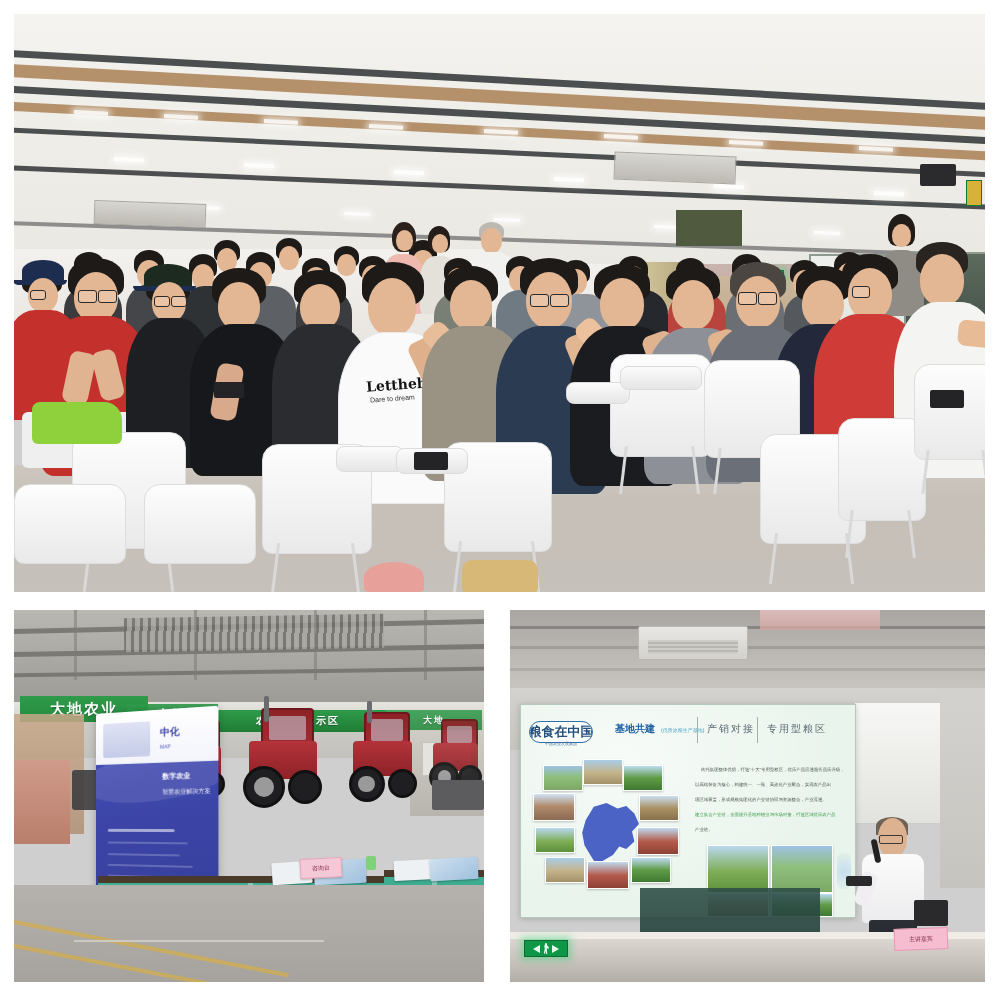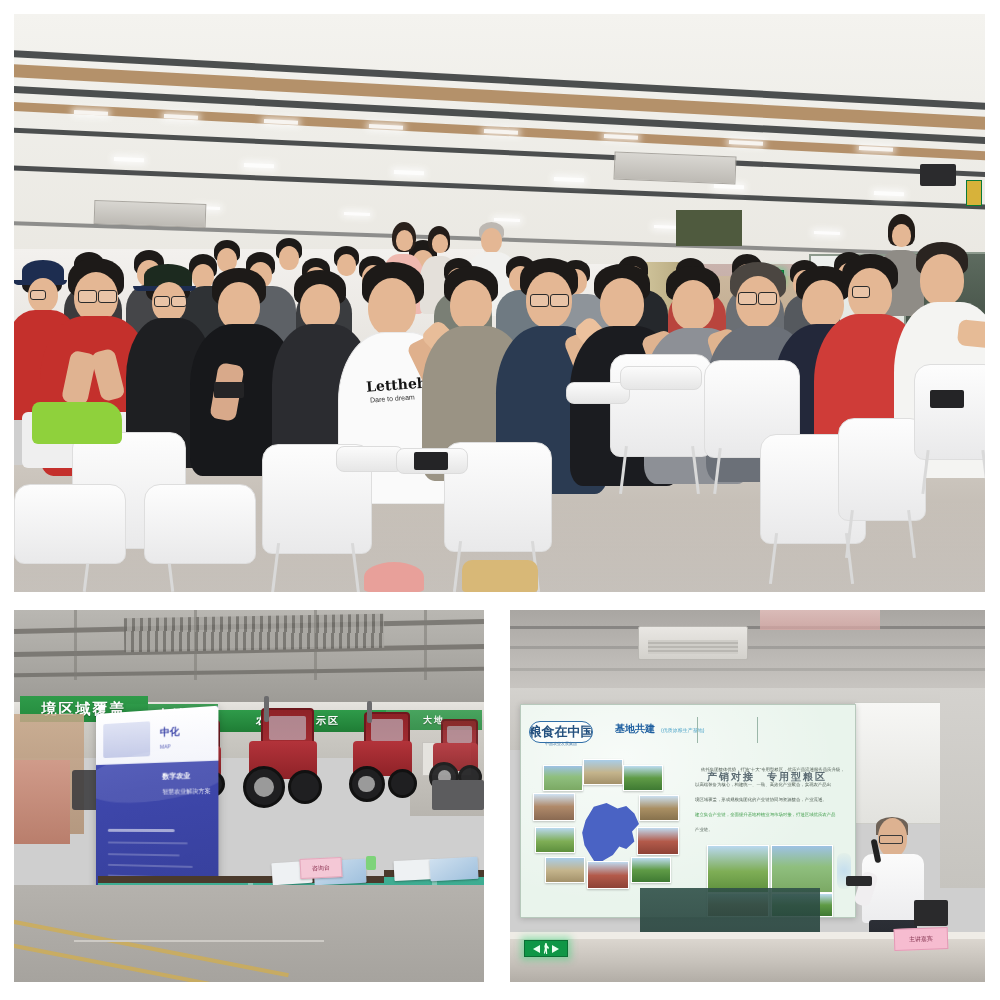--- a/index.html
+++ b/index.html
@@ -371,21 +371,21 @@
     display:flex; align-items:center; justify-content:center;
     white-space: nowrap; overflow: hidden;
   }
   .sl-logo-sub {
     position: absolute; color: #4b7ca8; white-space: nowrap; text-align:center;
   }
   .sl-tab {
     position: absolute; white-space: nowrap;
     color: #1e5fa0; font-weight: bold;
   }
-  .sl-tab.muted { color: #5a6a72; font-weight: bold; margin-top: 48px; }
+  .sl-tab.muted { color: #5a6a72; font-weight: normal; }
   .sl-tab-sub { position:absolute; color:#4aa3c8; white-space:nowrap; }
   .sl-divider { position:absolute; width:1px; background:#9bb7a9; }
   .sl-body {
     position: absolute; color:#4e5b52; white-space: nowrap; overflow:hidden;
   }
   .sl-body.hl { color:#3f9d4a; }
   .sl-map {
     position: absolute;
     background: #4a63c4;
     clip-path: polygon(22% 6%, 44% 0%, 63% 9%, 78% 5%, 92% 17%, 100% 34%,
@@ -756,21 +756,21 @@
     <div class="roof-beam" style="left:0; top:60px; width:100%; transform:rotate(-0.8deg); height:4px;"></div>
     <div style="position:absolute; left:110px; top:6px; width:260px; height:34px; background:repeating-linear-gradient(92deg,#6d6b66 0 3px,#a8a6a1 3px 8px); opacity:.8; transform:rotate(-1deg);"></div>
     <div class="roof-rib" style="left:60px; top:0; height:70px;"></div>
     <div class="roof-rib" style="left:180px; top:0; height:70px;"></div>
     <div class="roof-rib" style="left:300px; top:0; height:70px;"></div>
     <div class="roof-rib" style="left:410px; top:0; height:70px;"></div>
 
     <div class="hall-wall" style="left:0; top:92px; width:100%; height:56px;"></div>
     <div style="position:absolute; left:0; top:92px; width:100%; height:18px; background:linear-gradient(180deg,#e6e4df,#d6d4cf);"></div>
 
-    <div class="green-banner" style="left:6px; top:86px; width:128px; height:26px; font-size:15px;">境区域覆盖</div>
+    <div class="green-banner" style="left:6px; top:86px; width:128px; height:26px; font-size:15px;">大地农业</div>
     <div class="green-banner" style="left:112px; top:94px; width:92px; height:24px; font-size:14px; opacity:.9;">大地</div>
     <div class="green-banner stripe" style="left:196px; top:100px; width:176px; height:22px; font-size:10px;">农机装备展示区</div>
     <div class="green-banner" style="left:372px; top:100px; width:96px; height:20px; font-size:9px; opacity:.85;">大地</div>
 
     <div style="position:absolute; left:0; top:104px; width:70px; height:120px; background:linear-gradient(180deg,#c9a88a,#b08f72); opacity:.85;"></div>
     <div style="position:absolute; left:0; top:150px; width:56px; height:84px; background:linear-gradient(180deg,#d09b8a,#b97e6c);"></div>
     <div style="position:absolute; left:396px; top:120px; width:74px; height:86px; background:linear-gradient(180deg,#cfccc6,#b8b5af);"></div>
     <div style="position:absolute; left:408px; top:132px; width:48px; height:32px; background:#e5e3de; border:1px solid #c6c3be;"></div>
 
     <div class="tractor" style="left:224px; top:96px; width:88px; height:102px;">

